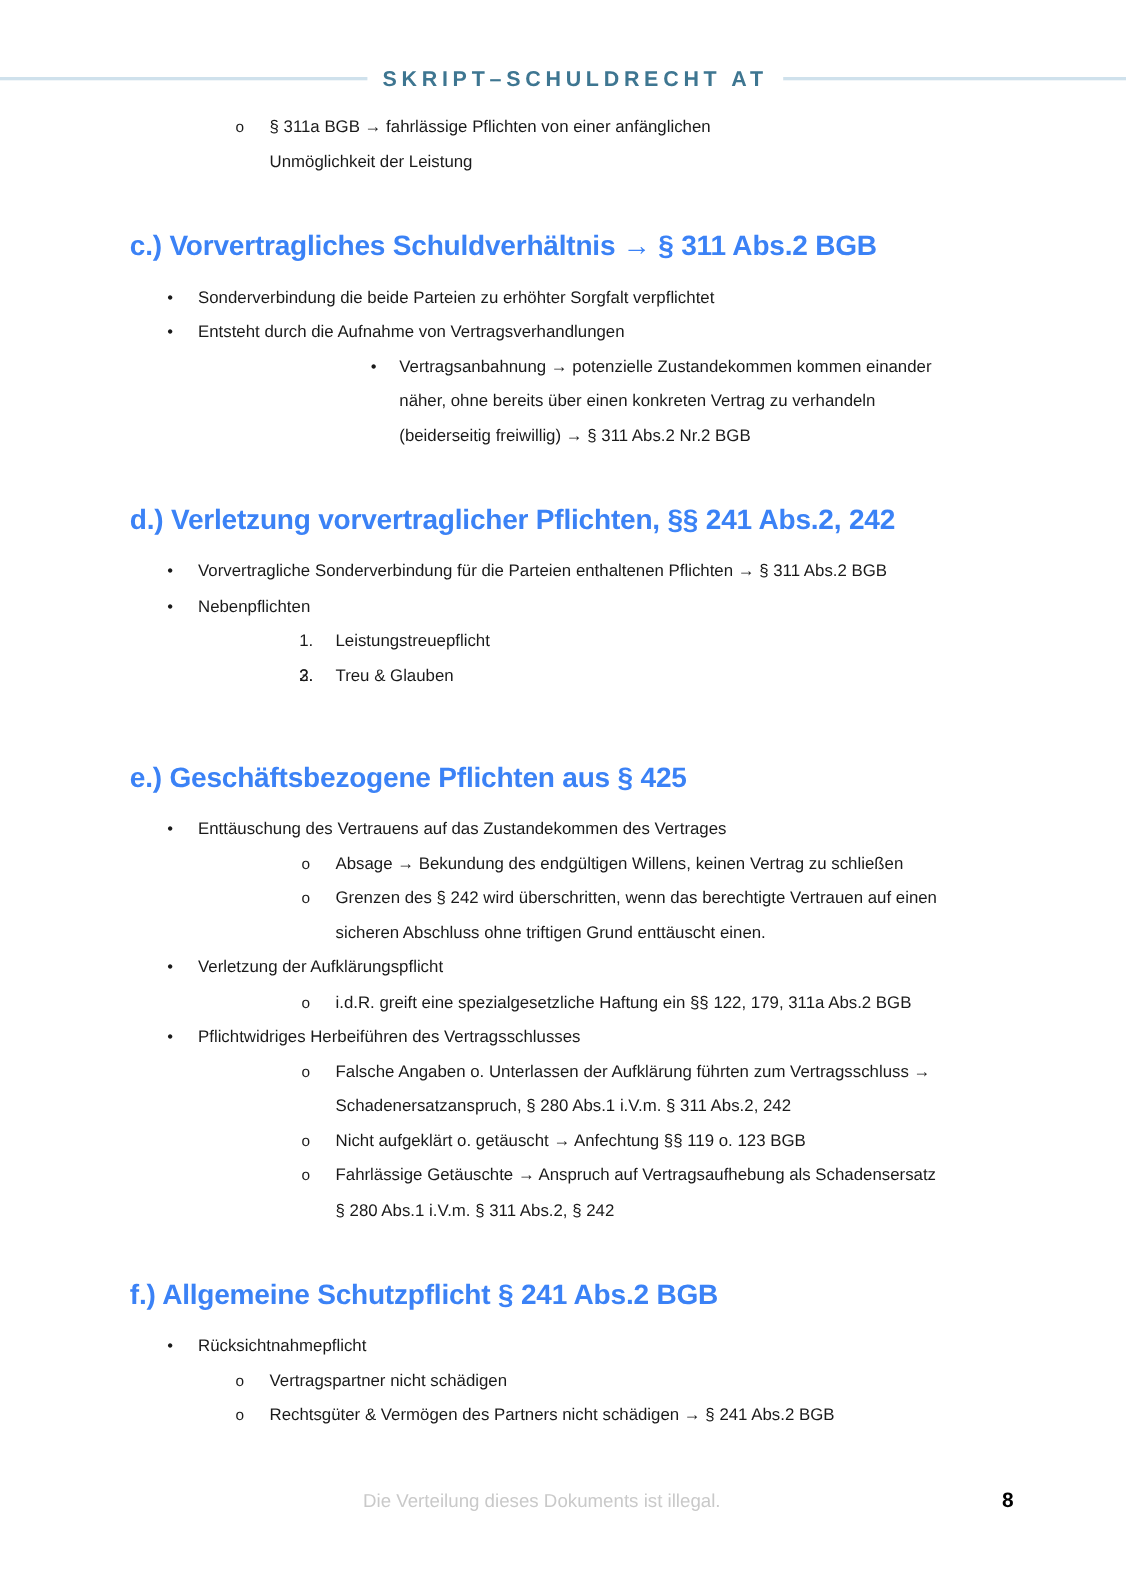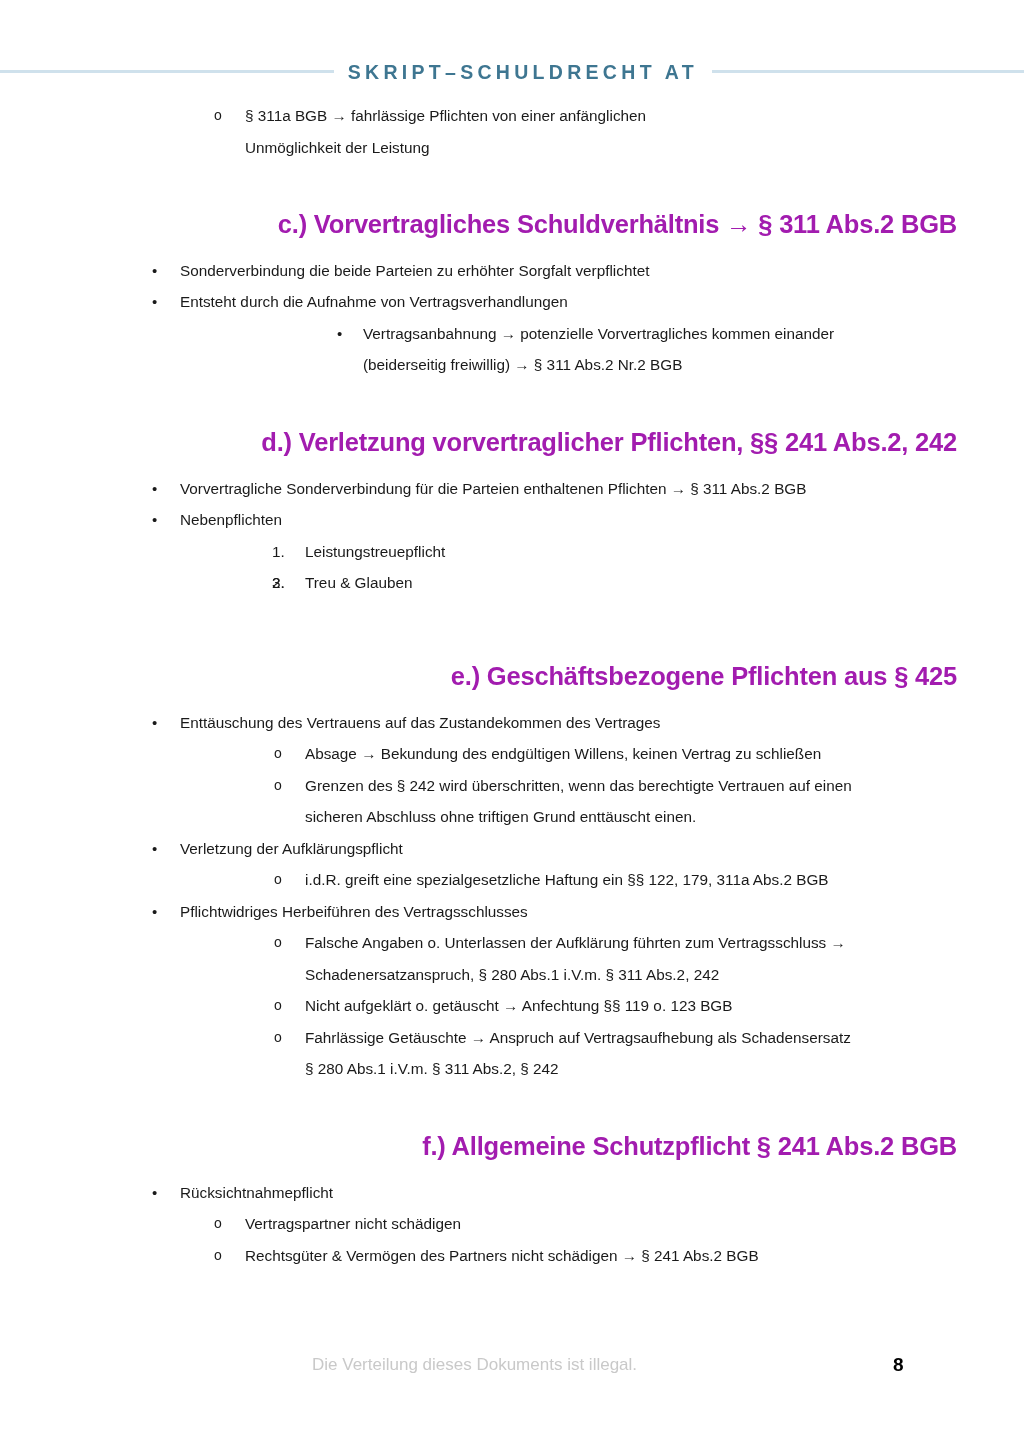--- a/index.html
+++ b/index.html
@@ -52,25 +52,24 @@
     top: 100px;
     left: 0;
     width: 1024px;
   }
 
   h2.section-heading {
     margin: 0;
     font-size: 25.5px;
     font-weight: 700;
     letter-spacing: -0.2px;
-    color: #a21caf;
+    color: #3b82f6;
     line-height: 1.25;
     padding-left: 118px;
-    padding-right: 67px;
-    text-align: right;
+    padding-right: 92px;
   }
 
   .block {
     padding-left: 0;
   }
 
   .li {
     position: relative;
     font-size: 15.3px;
     line-height: 31.5px;
@@ -107,21 +106,21 @@
   .lvlnum { padding-left: 305px; }
   .lvlnum > .marker { left: 272px; font-size: 15.3px; line-height: 31.5px; }
 
   .spacer-sm { height: 14px; }
   .spacer-lg { height: 46px; }
   .spacer-xl { height: 62px; }
 
   
   .page-footer {
     position: absolute;
-    left: 0;
+    left: 18px;
     top: 1350px;
     width: 856px;
     height: 40px;
   }
   .footer-watermark {
     position: absolute;
     left: 312px;
     top: 0;
     font-size: 17px;
     color: #c9c9c9;
@@ -164,21 +163,22 @@
     <div class="li lvl1">
       <span class="marker">•</span>
       <span class="txt">Sonderverbindung die beide Parteien zu erhöhter Sorgfalt verpflichtet</span>
     </div>
     <div class="li lvl1">
       <span class="marker">•</span>
       <span class="txt">Entsteht durch die Aufnahme von Vertragsverhandlungen</span>
     </div>
     <div class="li lvl2b">
       <span class="marker">•</span>
-      <span class="txt">Vertragsanbahnung → potenzielle Vorvertragliches kommen einander</span>
+      <span class="txt">Vertragsanbahnung → potenzielle Zustandekommen kommen einander</span>
+      <span class="txt">näher, ohne bereits über einen konkreten Vertrag zu verhandeln</span>
       <span class="txt">(beiderseitig freiwillig) → § 311 Abs.2 Nr.2 BGB</span>
     </div>
   </div>
 
   <div class="spacer-lg"></div>
 
   <h2 class="section-heading">d.) Verletzung vorvertraglicher Pflichten, §§ 241 Abs.2, 242</h2>
   <div class="spacer-sm"></div>
   <div class="block">
     <div class="li lvl1">

